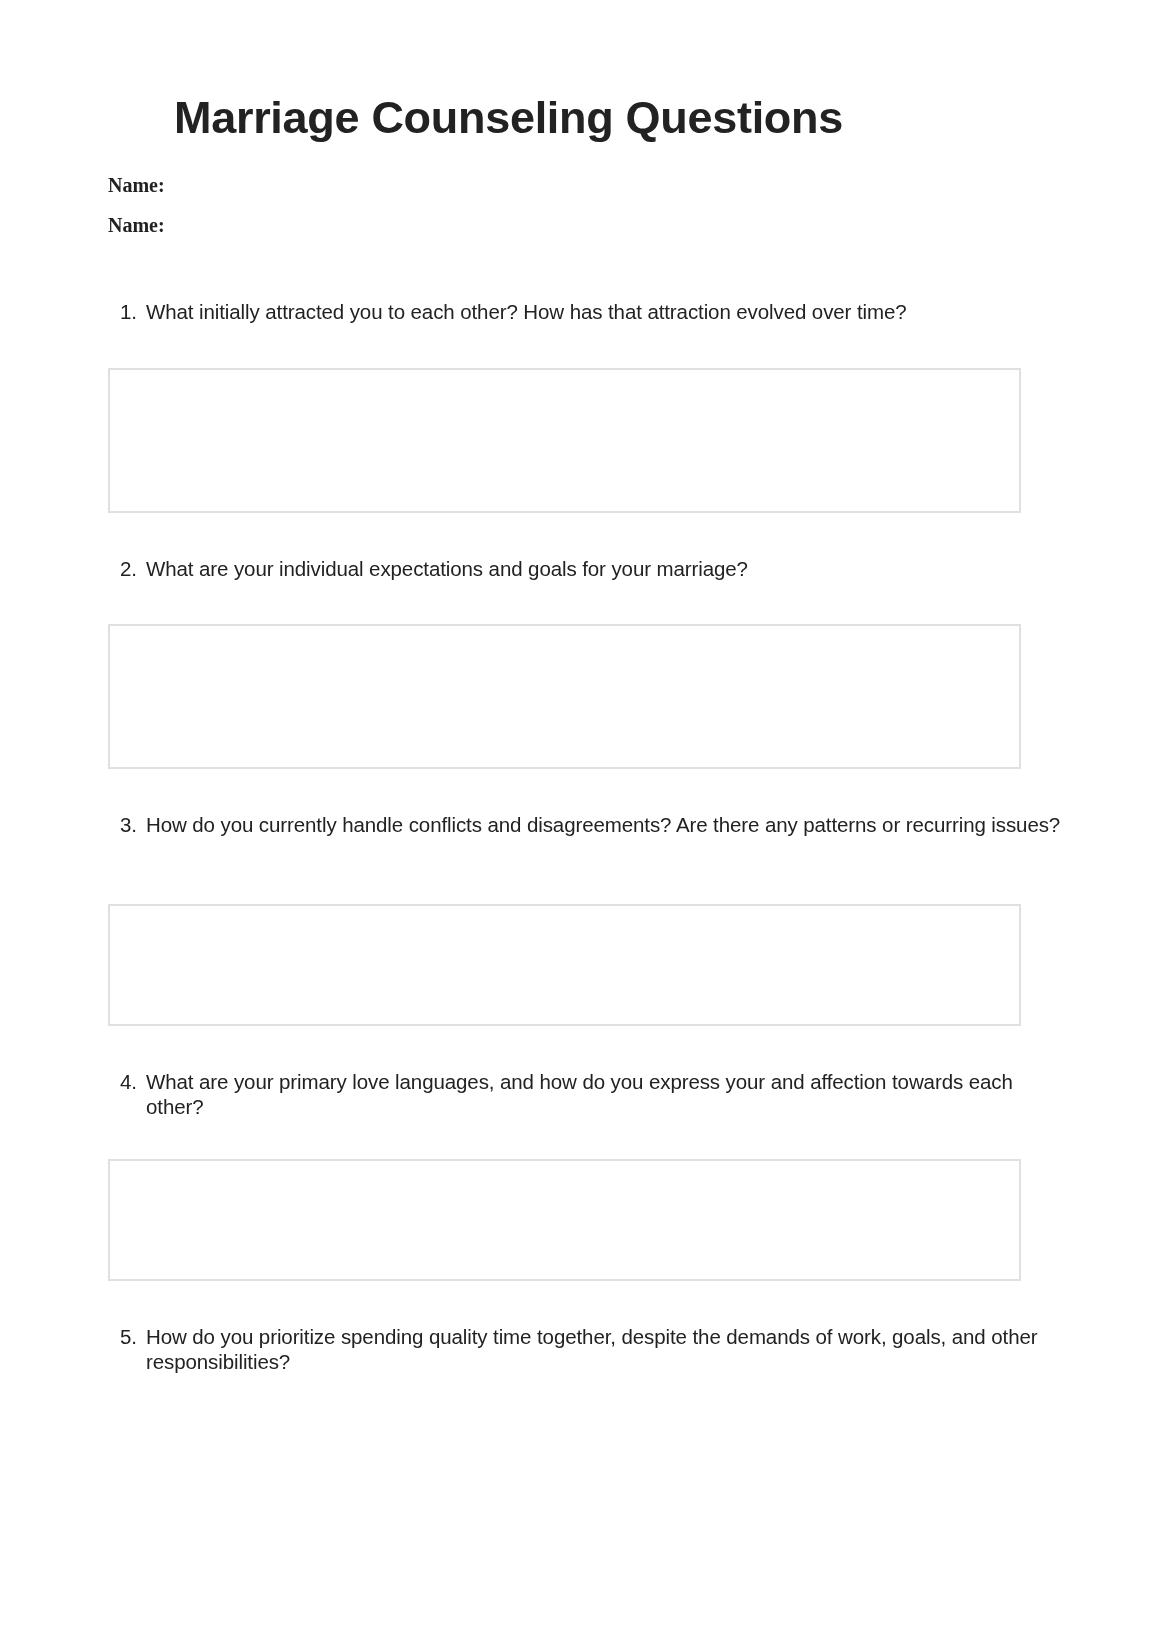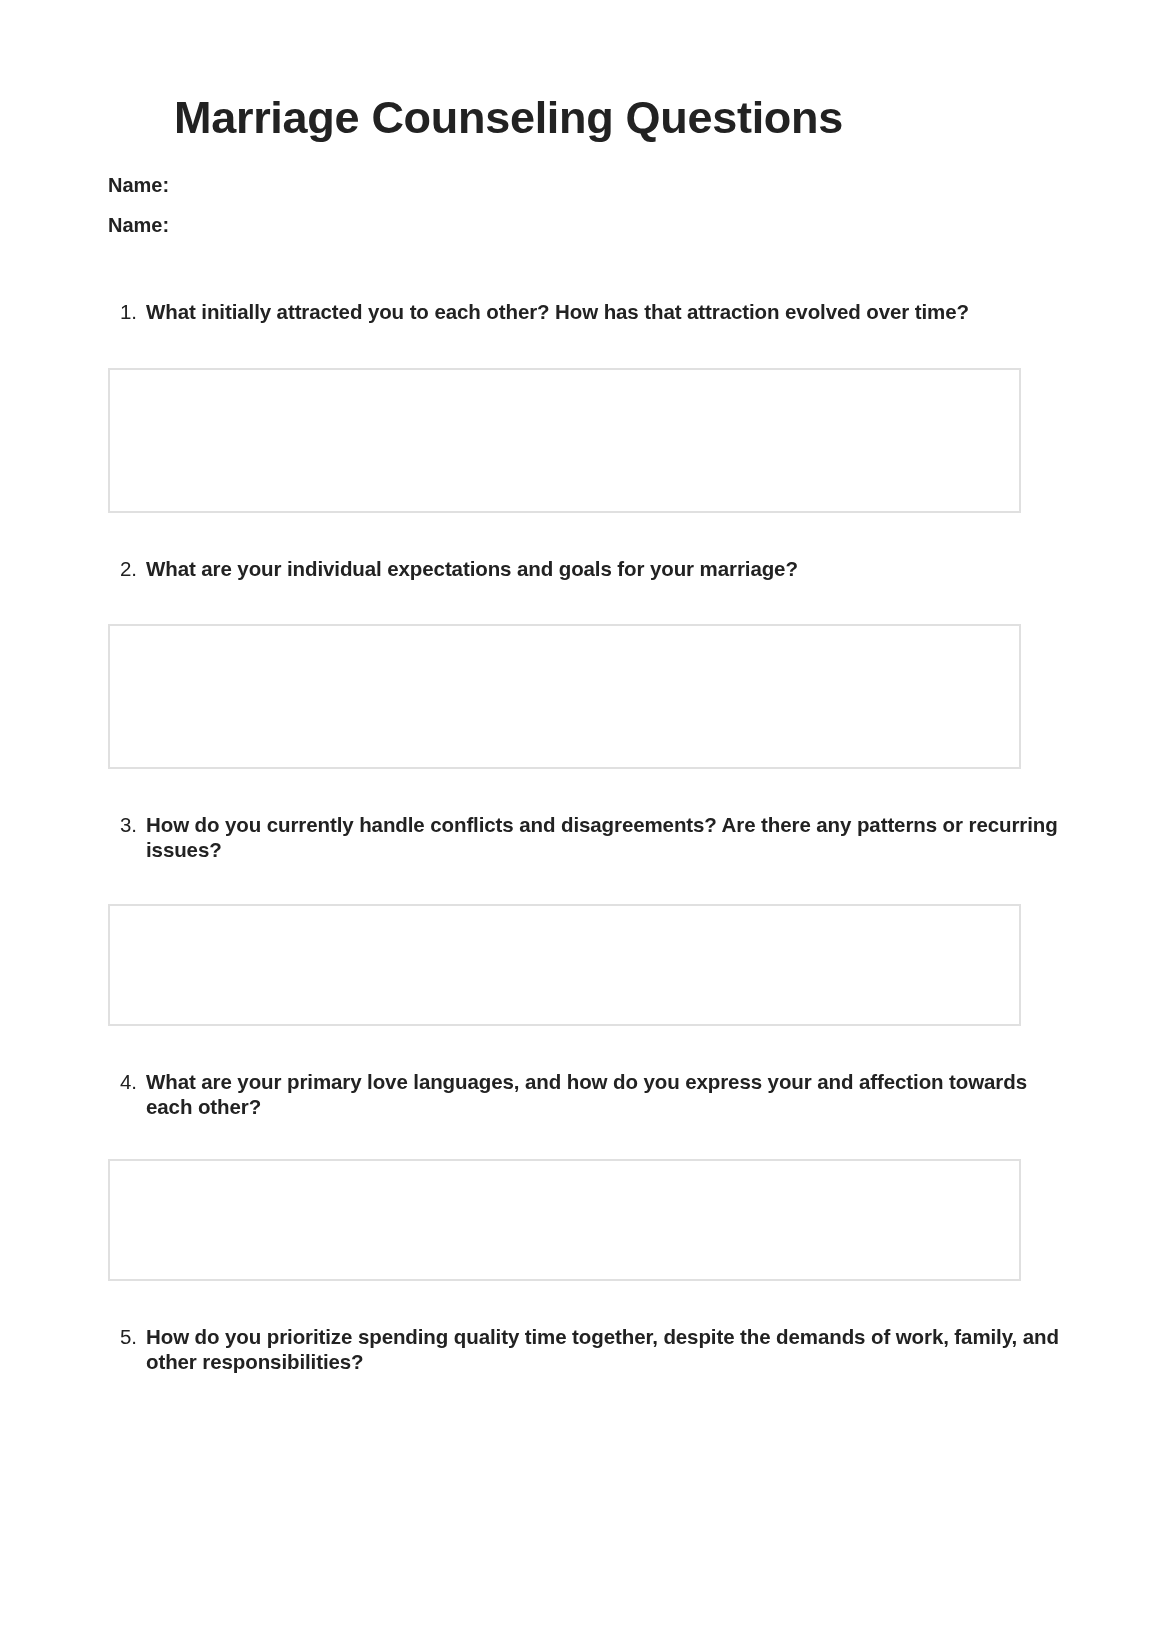--- a/index.html
+++ b/index.html
@@ -26,40 +26,40 @@
       letter-spacing: -0.3px;
       margin: 0;
       line-height: 52px;
     }
     .field {
       position: absolute;
       left: 108px;
       font-size: 20px;
       font-weight: bold;
       line-height: 24px;
+      font-family: Liberation Serif, serif;
     }
     .field.name { top: 173px; }
     .field.date { top: 213px; }
 
     .question {
       position: absolute;
       left: 120px;
       width: 950px;
       font-size: 20.5px;
       line-height: 25px;
       display: flex;
       letter-spacing: -0.1px;
     }
     .question .num {
       width: 26px;
       flex: 0 0 26px;
     }
     .question .text {
       flex: 1;
-      font-weight: bold;
     }
     .answer-box {
       position: absolute;
       left: 108px;
       width: 913px;
       border: 2px solid #e0e0e0;
       background: #ffffff;
       box-sizing: border-box;
     }
   </style>
@@ -90,14 +90,14 @@
 <div class="answer-box" style="top:904px;height:122px;"></div>
 
 <div class="question" style="top:1069px;">
   <span class="num">4.</span>
   <span class="text">What are your primary love languages, and how do you express your and affection towards each other?</span>
 </div>
 <div class="answer-box" style="top:1159px;height:122px;"></div>
 
 <div class="question" style="top:1324px;">
   <span class="num">5.</span>
-  <span class="text">How do you prioritize spending quality time together, despite the demands of work, family, and other responsibilities?</span>
+  <span class="text">How do you prioritize spending quality time together, despite the demands of work, goals, and other responsibilities?</span>
 </div>
 
 </body></html>

